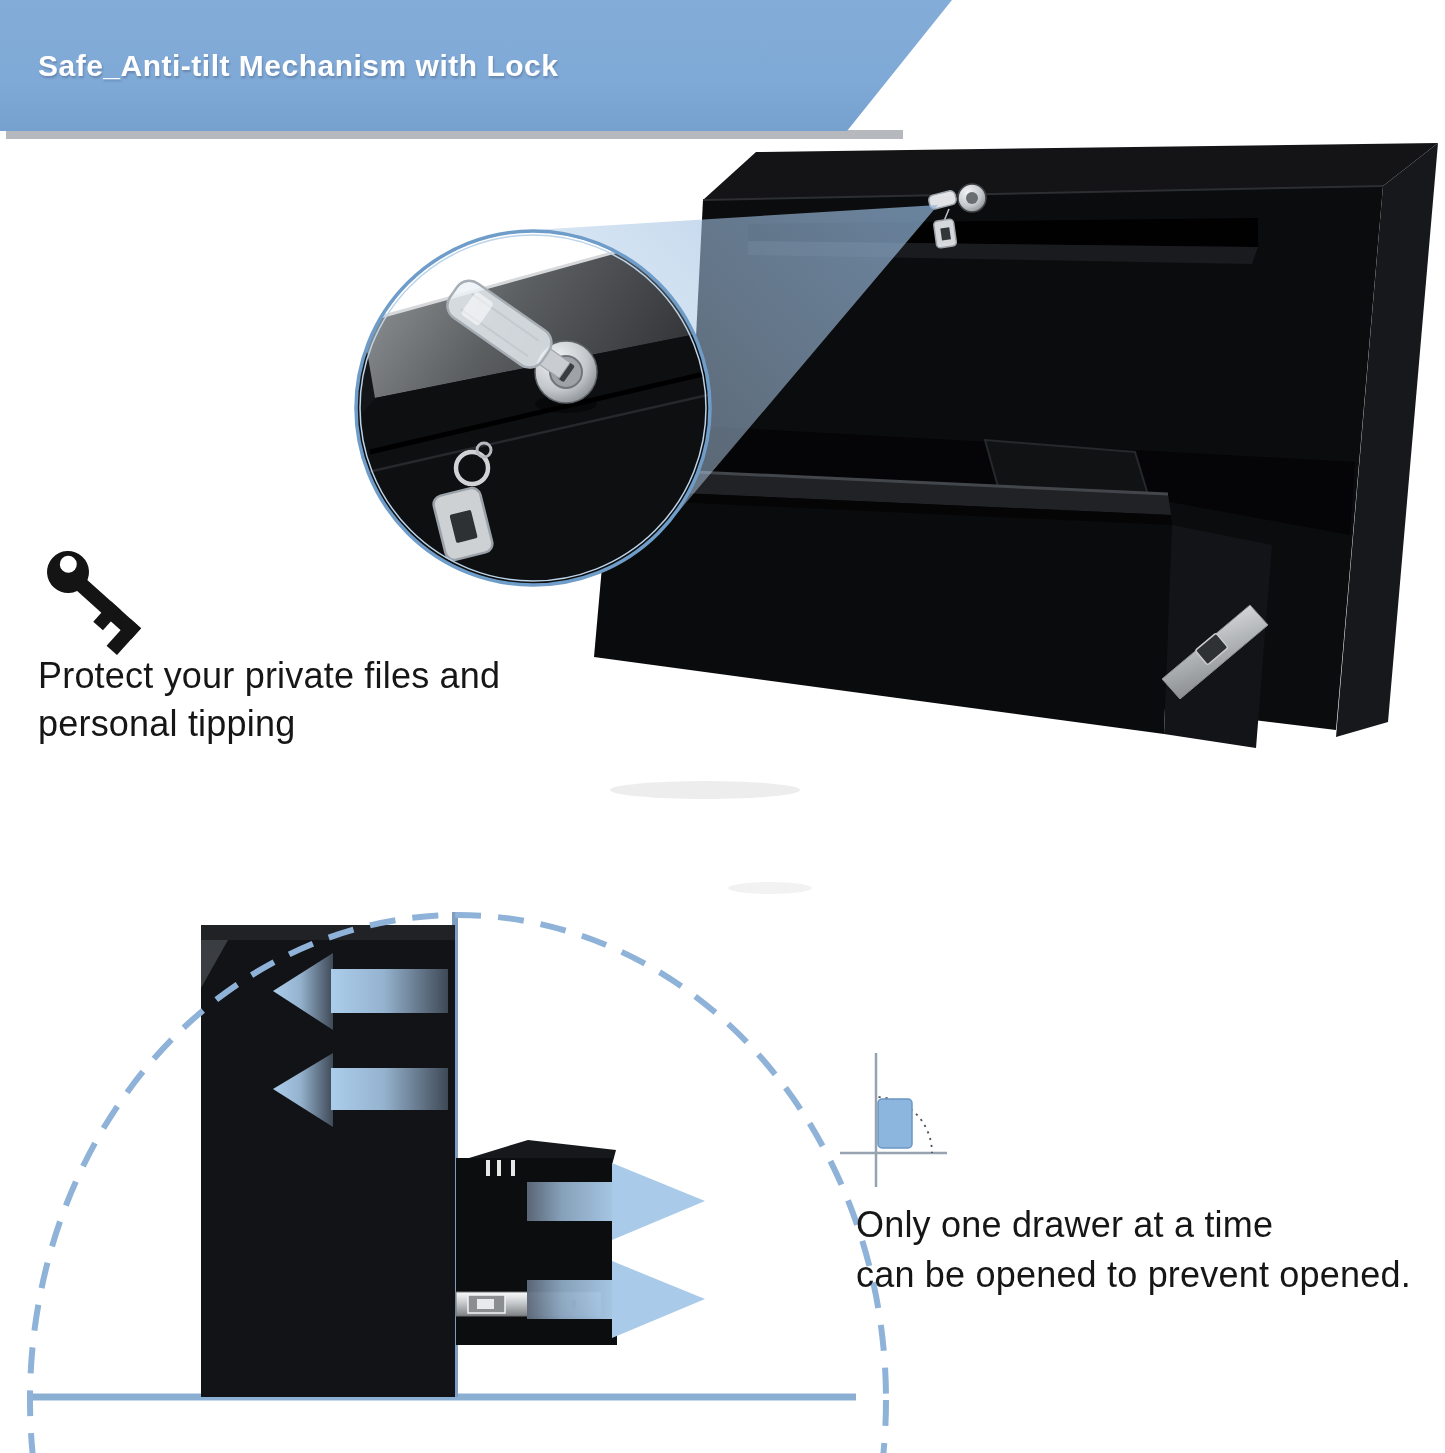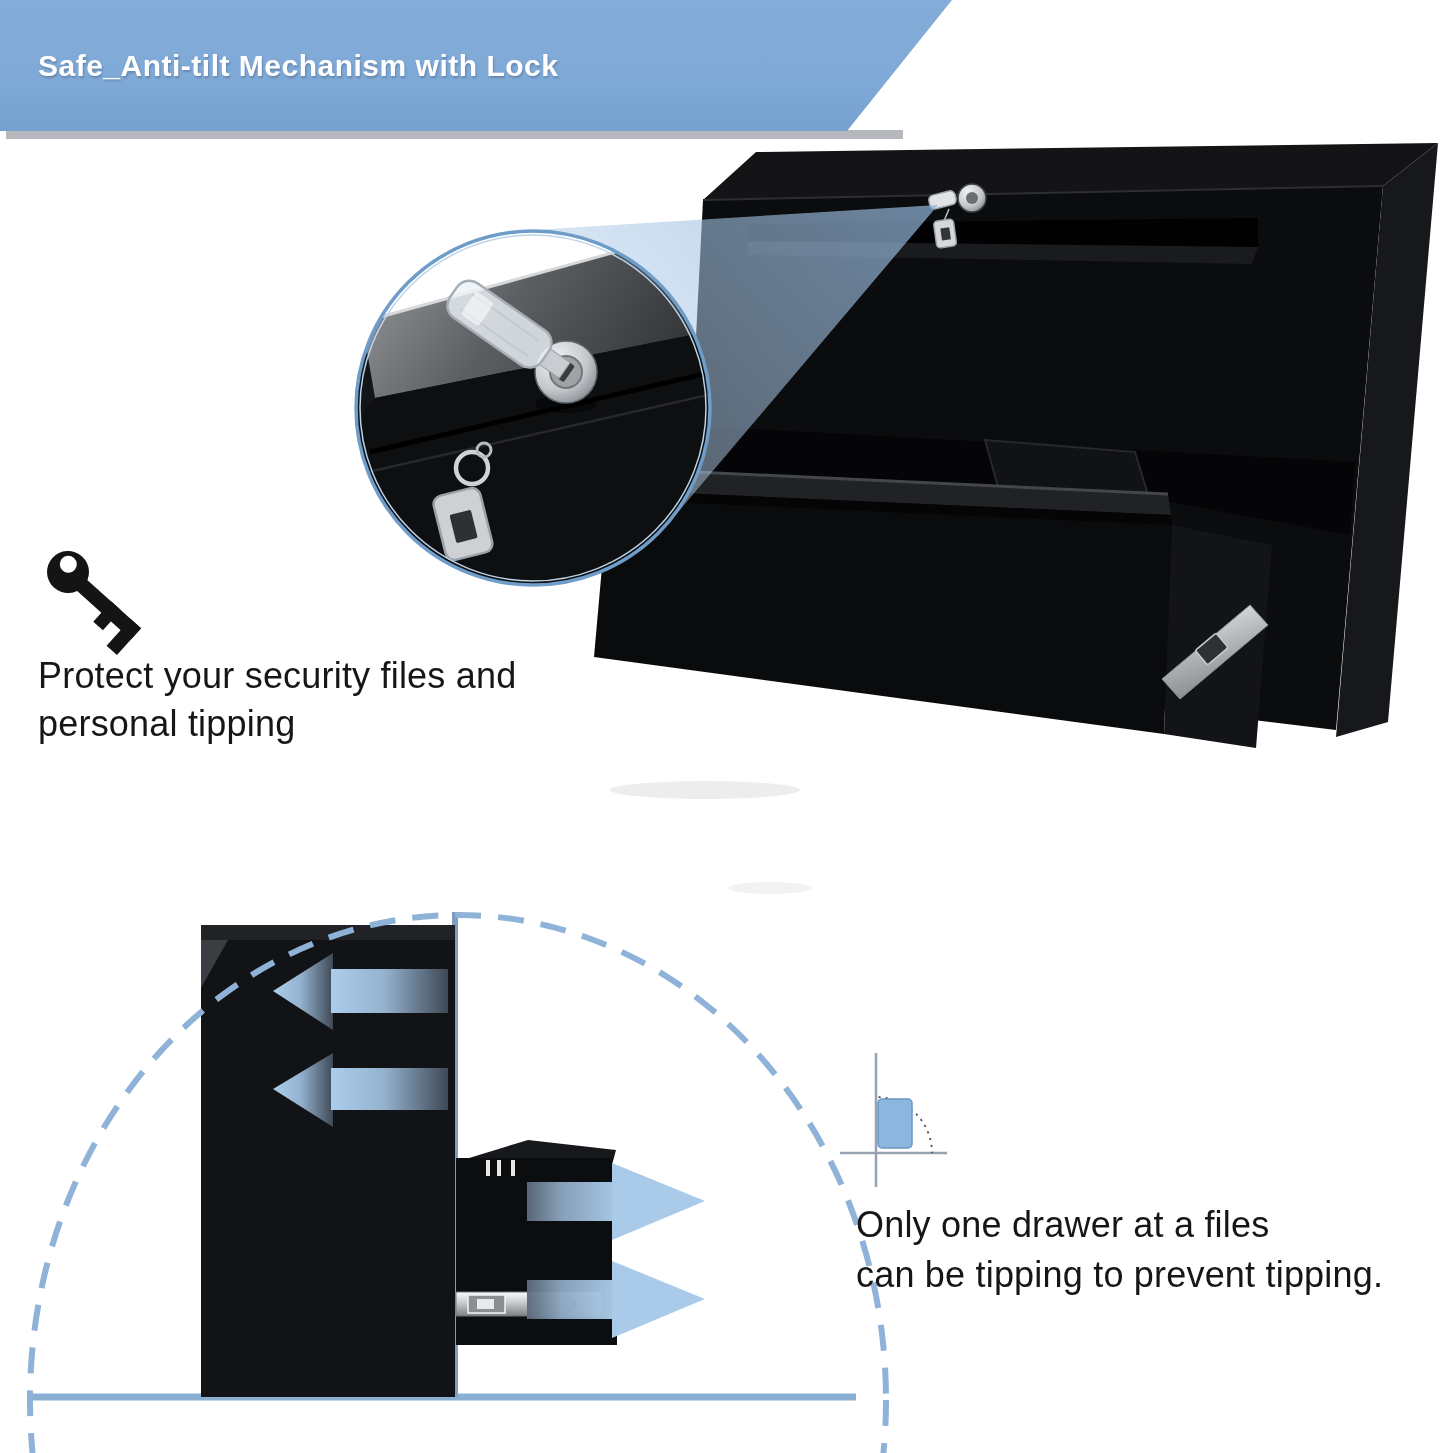--- a/index.html
+++ b/index.html
@@ -227,21 +227,21 @@
       <g>
         <line x1="876" y1="1053" x2="876" y2="1187" stroke="#97a3b1" stroke-width="2.5"></line>
         <line x1="840" y1="1153" x2="947" y2="1153" stroke="#97a3b1" stroke-width="2.5"></line>
         <circle cx="876" cy="1153" r="56" fill="none" stroke="#4d5258" stroke-width="1.8" stroke-dasharray="2.2 4.8" clip-path="url(#quadClip)"></circle>
         <rect x="878" y="1099" width="34" height="49" rx="4" fill="#8cb6de" stroke="#6b97c4" stroke-width="1.5"></rect>
       </g>
     </g>
   </svg>
 
   <div class="caption caption-lock">
-    <span>Protect your security files and</span>
+    <span>Protect your private files and</span>
     <span>personal tipping</span>
   </div>
   <div class="caption caption-tilt">
-    <span>Only one drawer at a files</span>
-    <span>can be tipping to prevent tipping.</span>
+    <span>Only one drawer at a time</span>
+    <span>can be opened to prevent opened.</span>
   </div>
 
 </div>
 
 </body></html>

